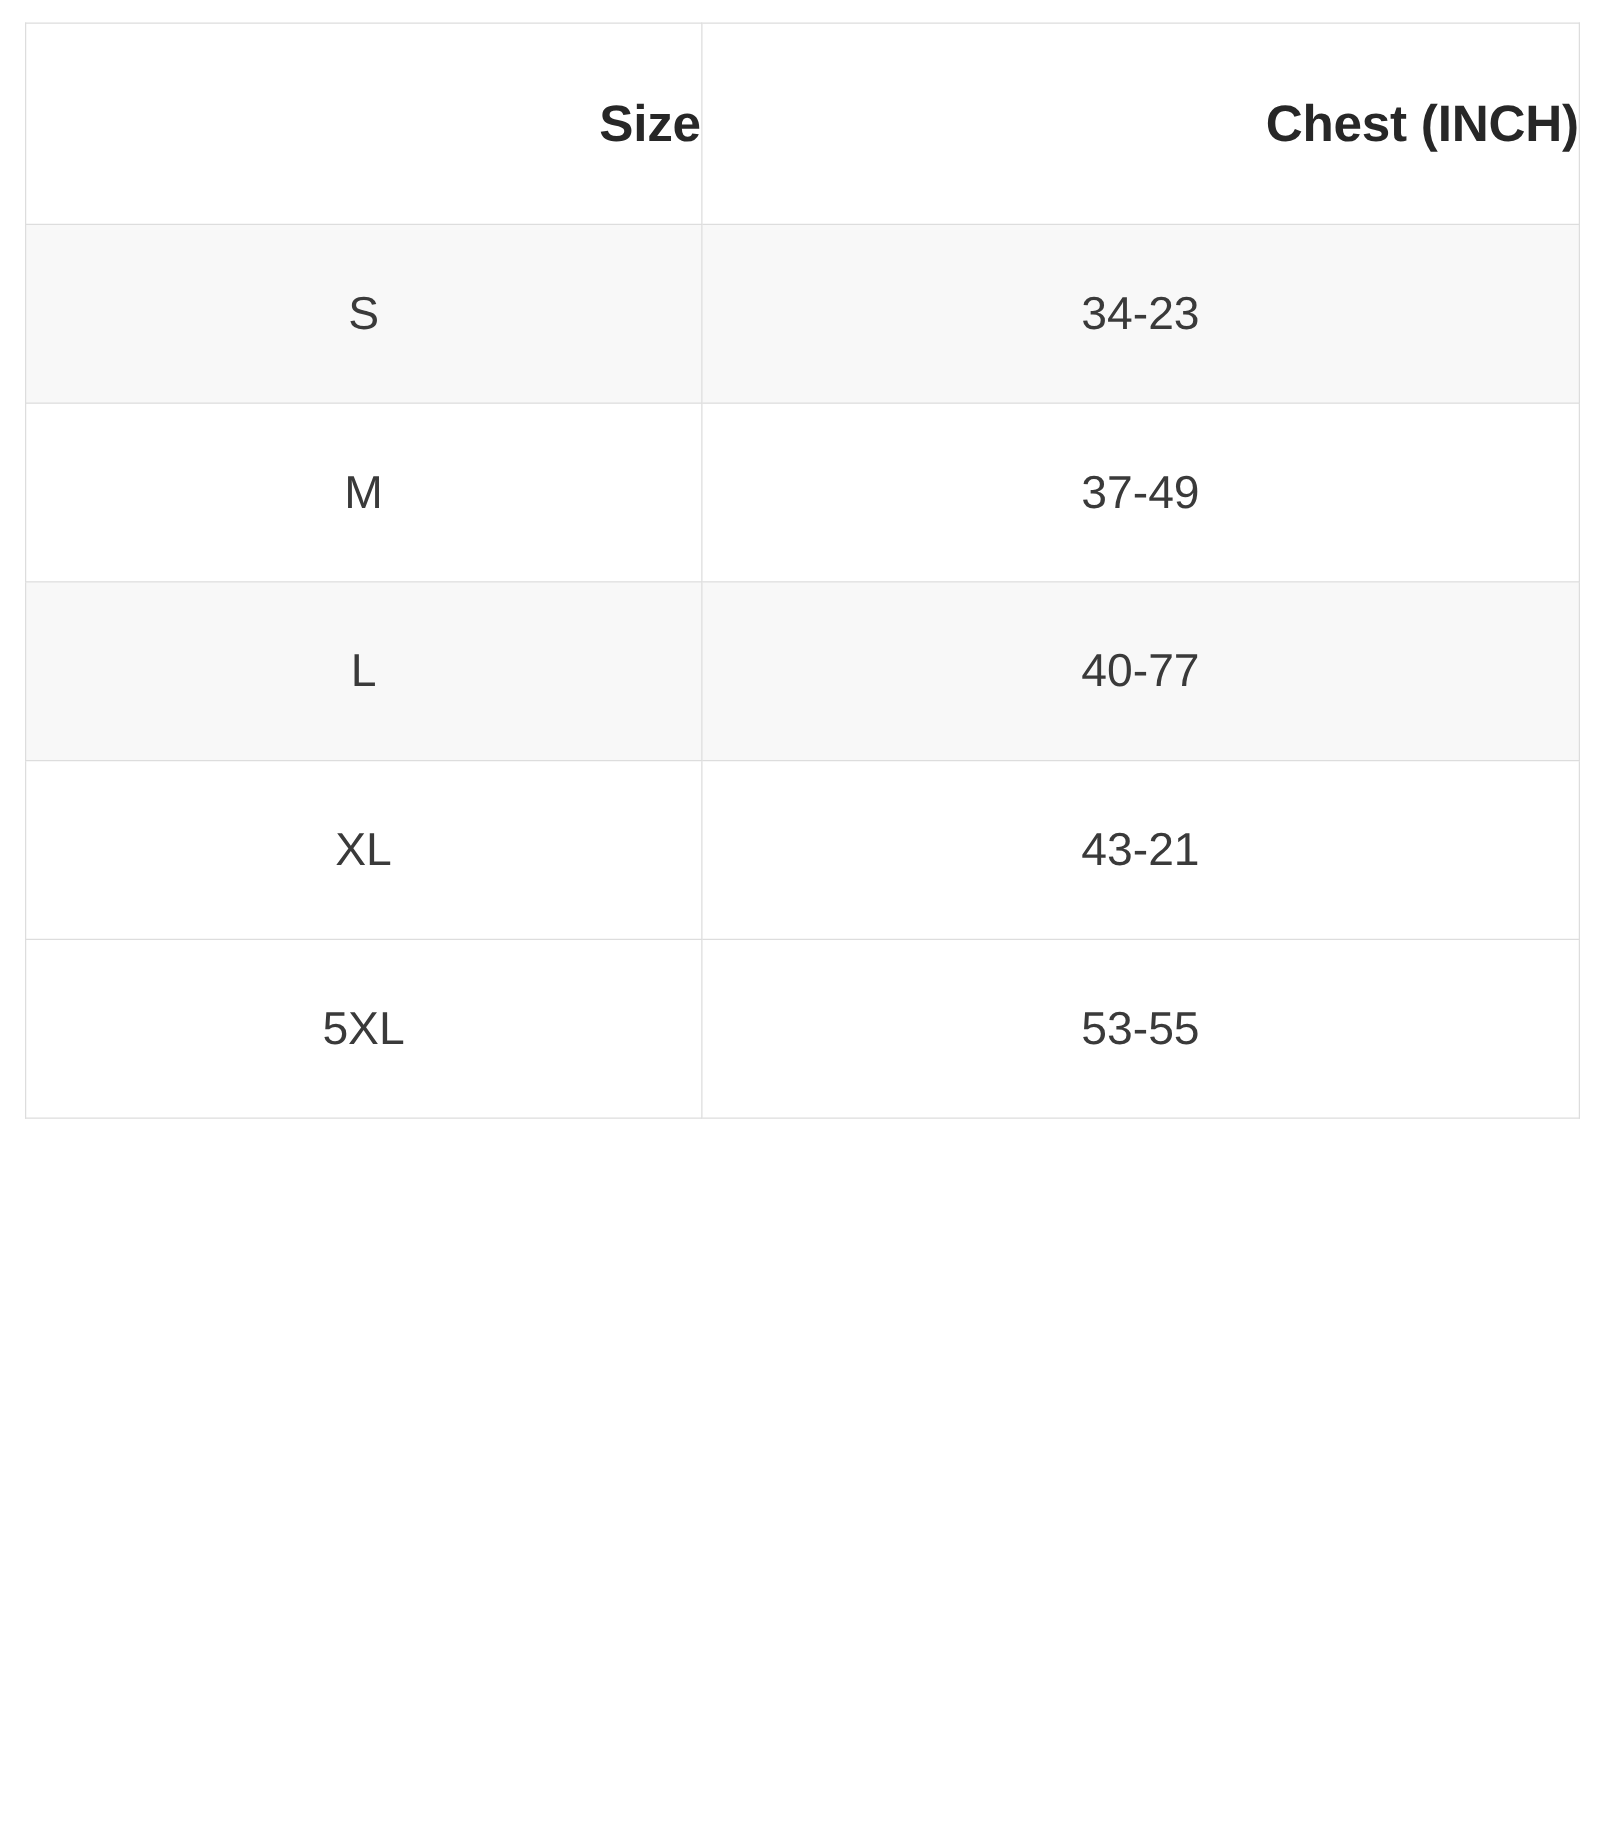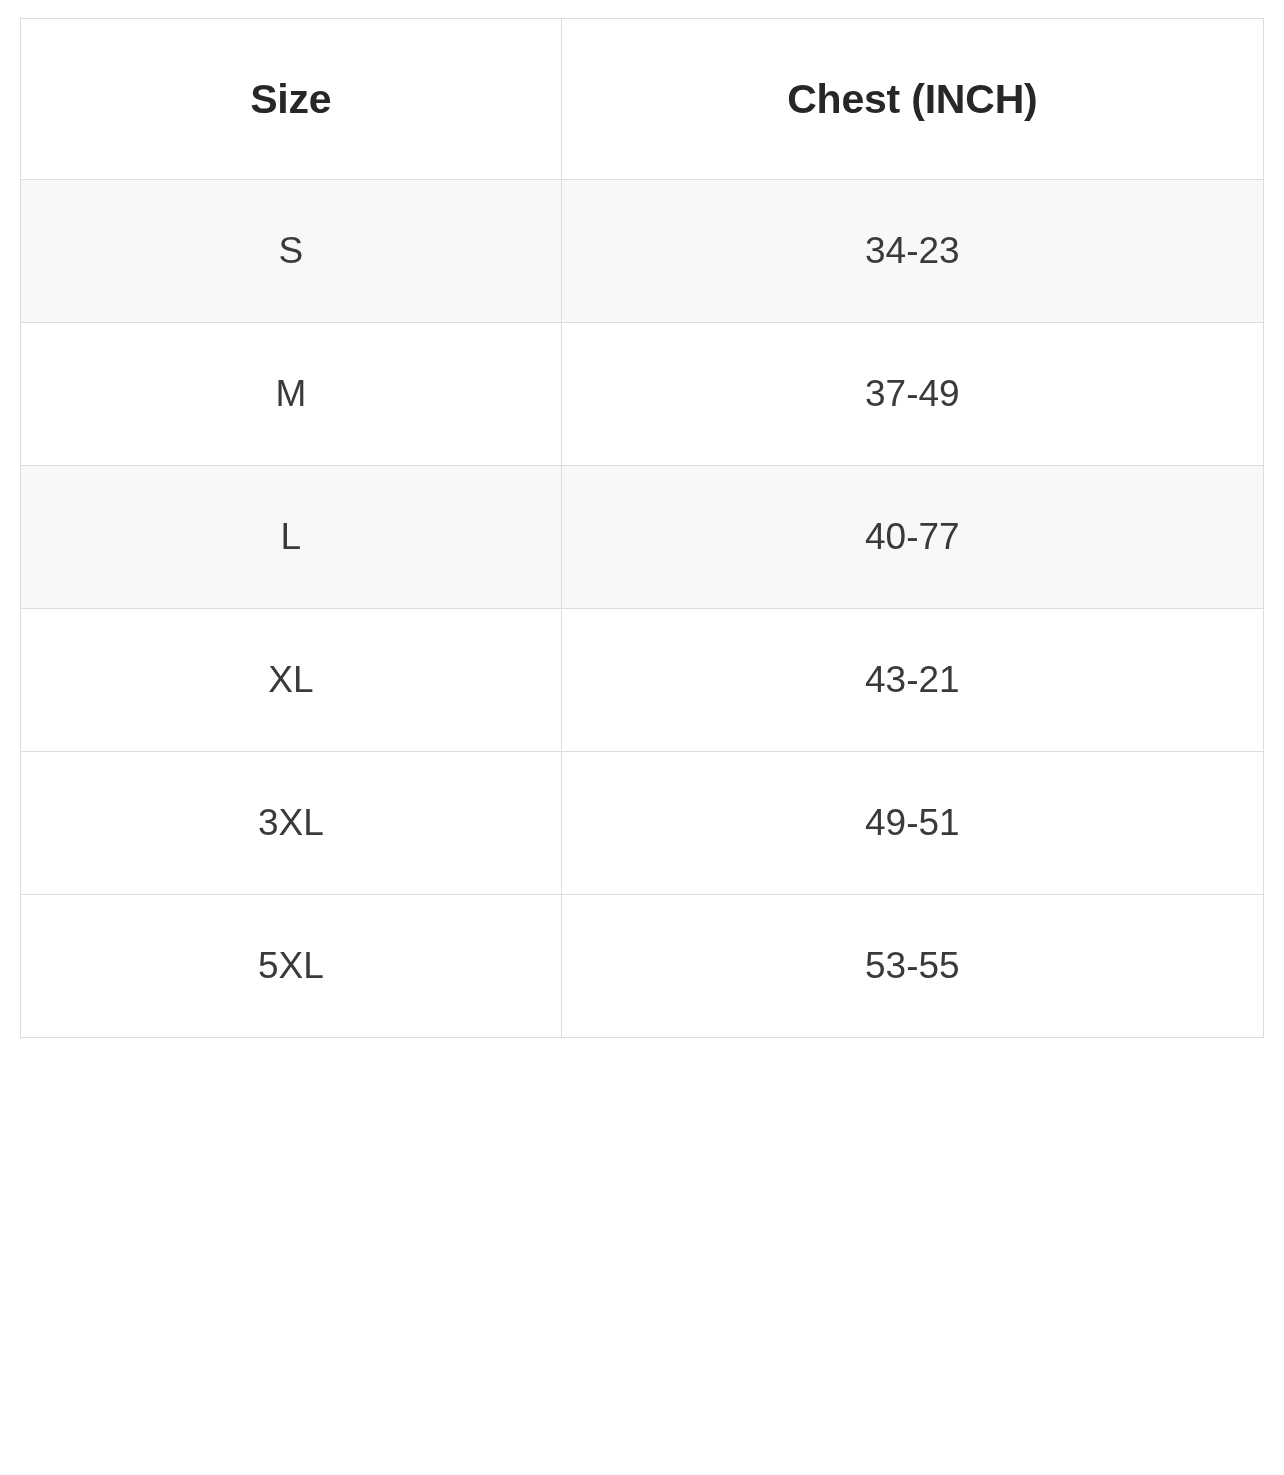--- a/index.html
+++ b/index.html
@@ -39,20 +39,21 @@
     height: 142px;
   }
 
   table.size-chart thead th {
     height: 160px;
     font-size: 41px;
     font-weight: bold;
     color: #272727;
     letter-spacing: -0.2px;
     background: #ffffff;
+    text-align: right;
   }
 
   table.size-chart tbody td {
     font-size: 37px;
     font-weight: normal;
     color: #3a3a3a;
     background: #ffffff;
   }
 
   table.size-chart tbody tr.alt td {
@@ -85,22 +86,18 @@
       </tr>
       <tr class="alt">
         <td>L</td>
         <td>40-77</td>
       </tr>
       <tr>
         <td>XL</td>
         <td>43-21</td>
       </tr>
       <tr>
-        <td>3XL</td>
-        <td>49-51</td>
-      </tr>
-      <tr>
         <td>5XL</td>
         <td>53-55</td>
       </tr>
     </tbody>
   </table>
 </div>
 
 </body></html>

